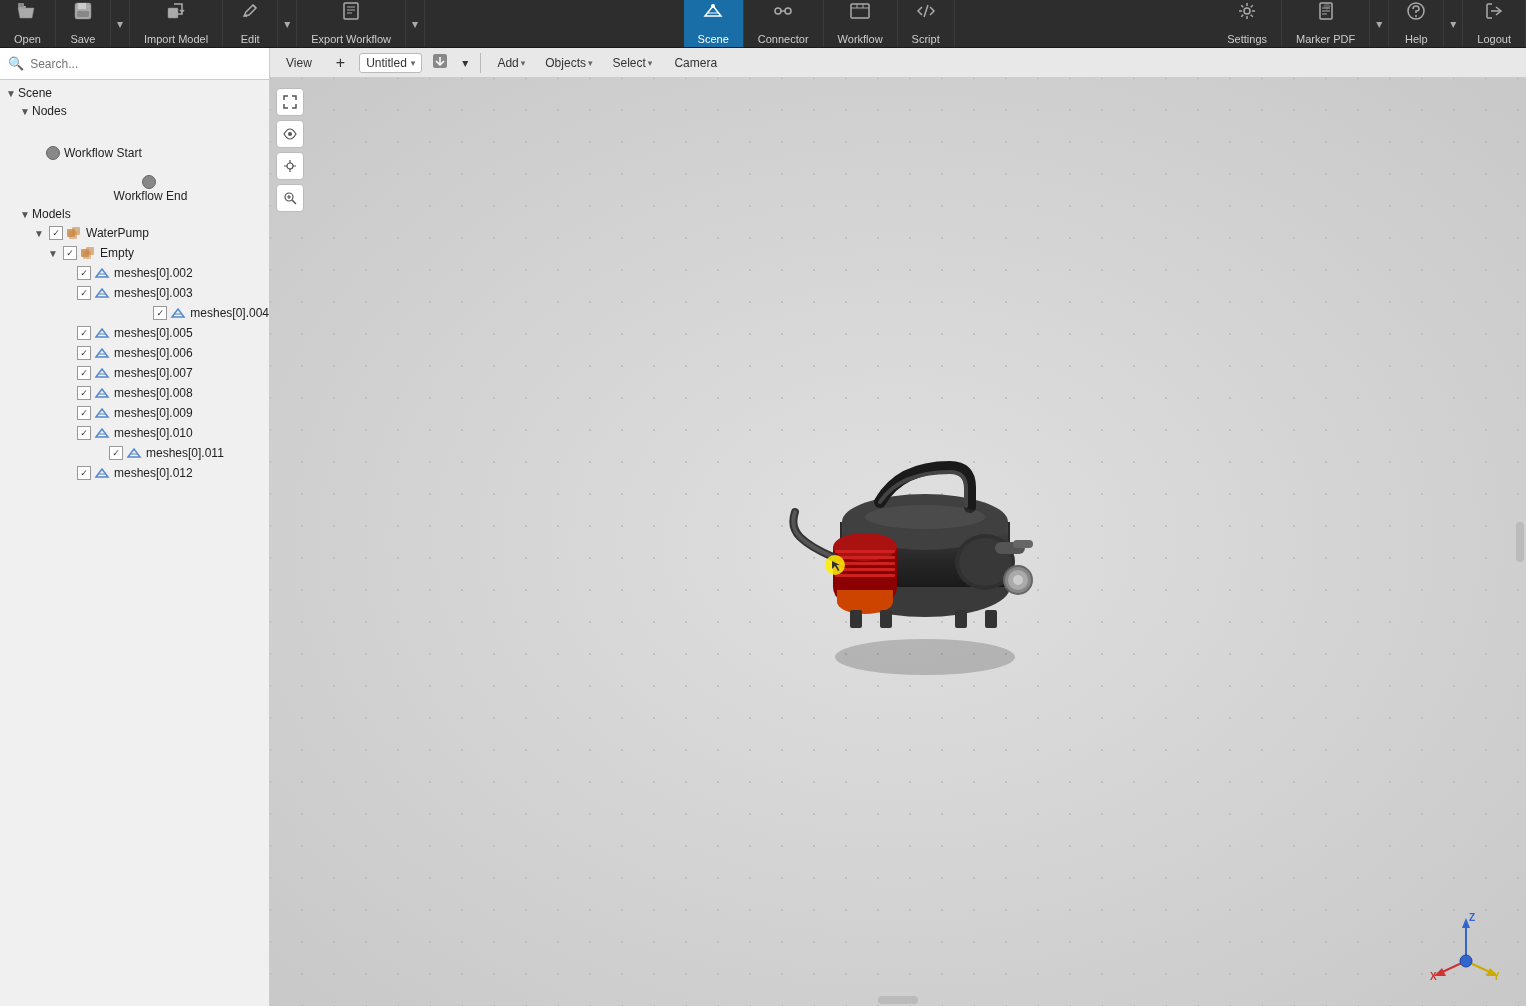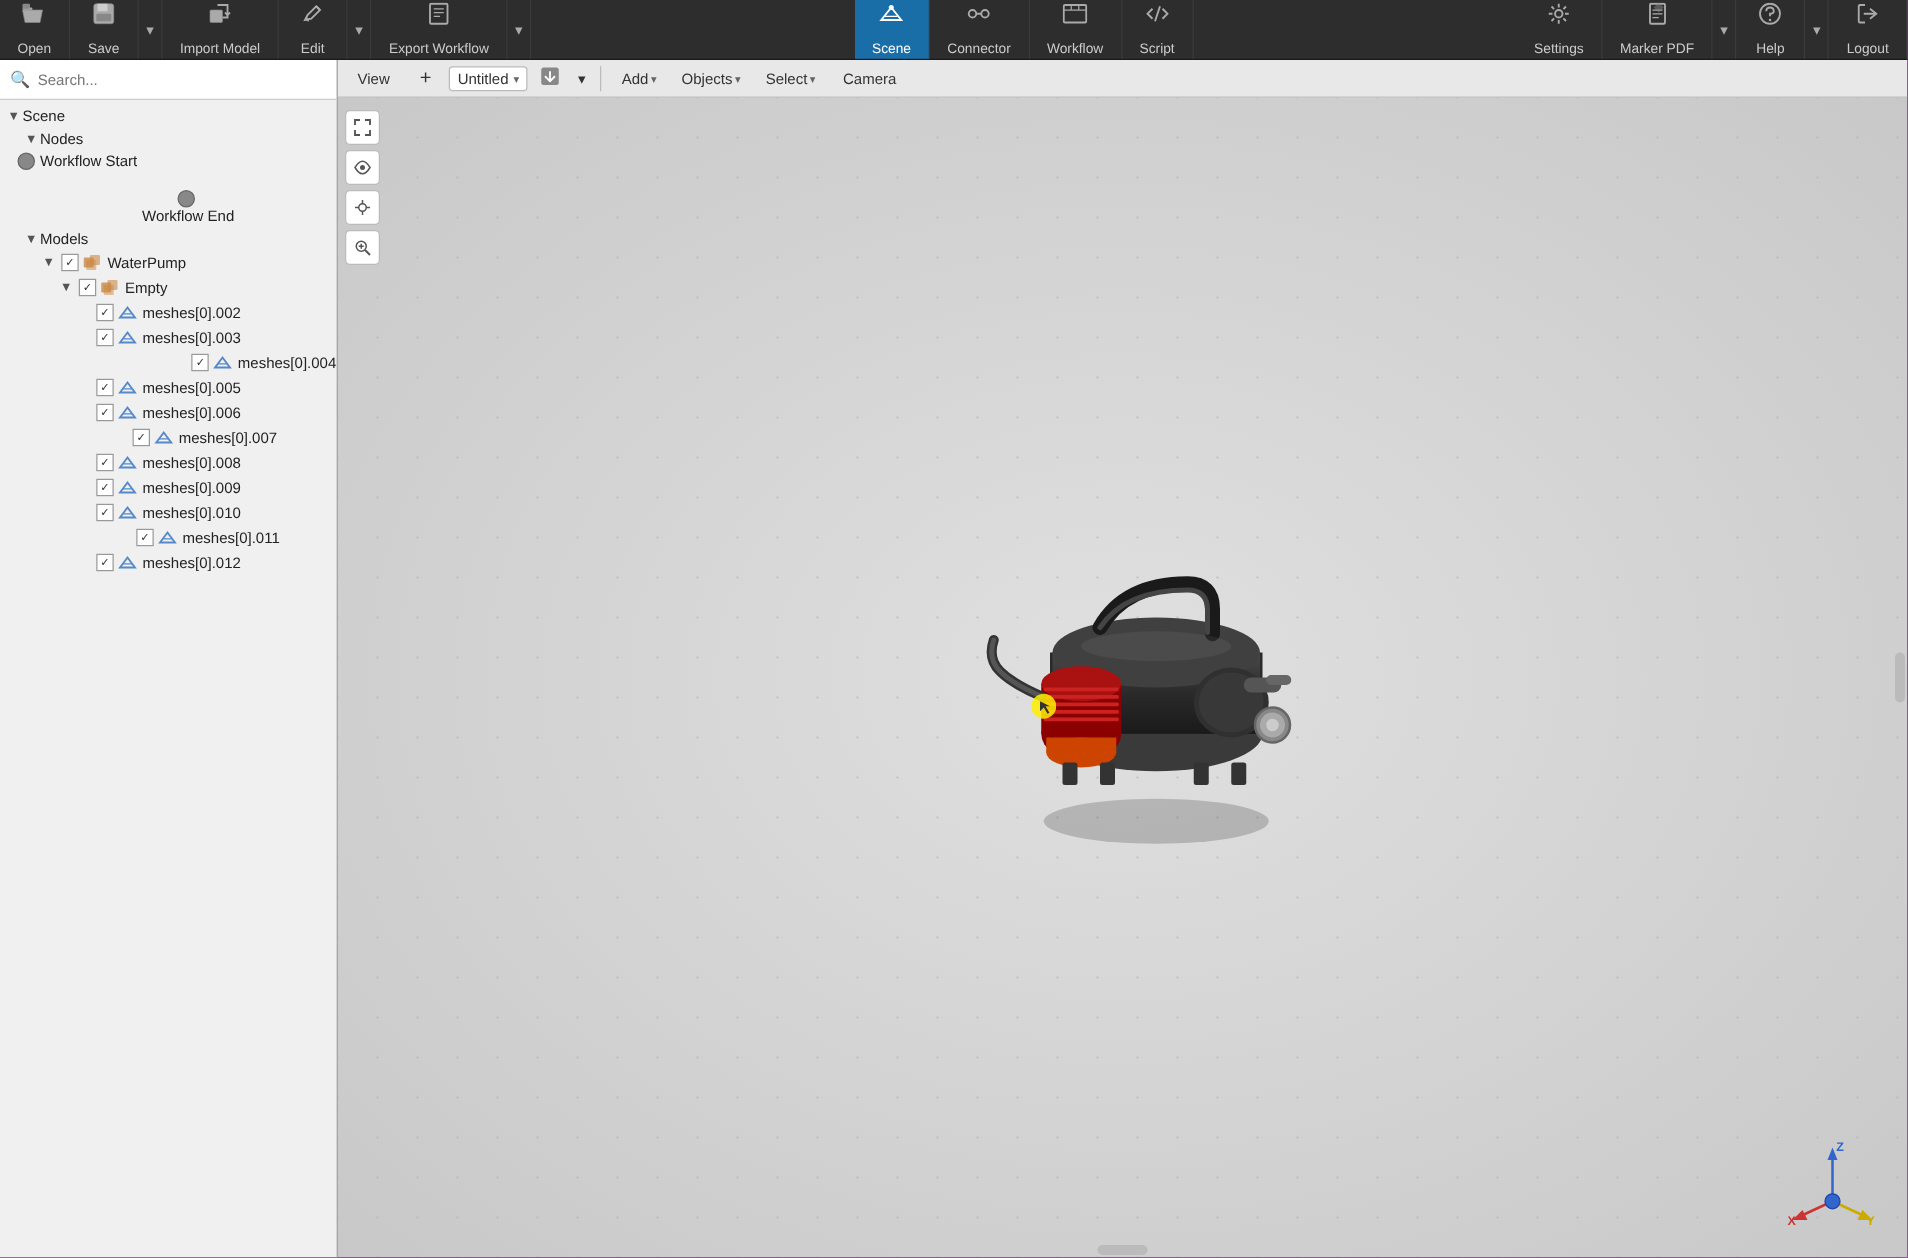--- a/index.html
+++ b/index.html
@@ -424,21 +424,21 @@
       <div class="tree-item" style="padding-left: 4px;">
         <span class="tree-arrow">▼</span>
         <span class="tree-label">Scene</span>
       </div>
 
       <div class="tree-item" style="padding-left: 18px;">
         <span class="tree-arrow">▼</span>
         <span class="tree-label">Nodes</span>
       </div>
 
-      <div class="tree-item" style="">
+      <div class="tree-item" style="padding-left: 32px; margin-top: 24px;">
         <span class="tree-arrow" style="color:transparent;">▶</span>
         <span style="display:inline-block;width:14px;height:14px;border-radius:50%;background:#888;border:1px solid #666;margin-right:4px;flex-shrink:0;"></span>
         <span class="tree-label">Workflow Start</span>
       </div>
 
       <div class="tree-item" style="padding-left: 32px; flex-direction: column;">
         <span class="tree-arrow" style="color:transparent;">▶</span>
         <span style="display:inline-block;width:14px;height:14px;border-radius:50%;background:#888;border:1px solid #666;margin-right:4px;flex-shrink:0;"></span>
         <span class="tree-label">Workflow End</span>
       </div>
@@ -509,21 +509,21 @@
     </div>
           <div class="tree-item" style="padding-left: 60px;">
       <span style="color:transparent;width:14px;display:inline-block;">▶</span>
       <div class="tree-check checked"></div>
       <svg width="16" height="16" viewBox="0 0 16 16" style="margin-right:4px;flex-shrink:0;">
         <path d="M2 12 L8 4 L14 12 Z" fill="none" stroke="#5588cc" stroke-width="1.5"></path>
         <path d="M4 9 h8" stroke="#5588cc" stroke-width="1"></path>
       </svg>
       <span class="tree-label">meshes[0].006</span>
     </div>
-          <div class="tree-item" style="padding-left: 60px; margin-left: 29px;">
+          <div class="tree-item" style="padding-left: 60px;">
       <span style="color:transparent;width:14px;display:inline-block;">▶</span>
       <div class="tree-check checked"></div>
       <svg width="16" height="16" viewBox="0 0 16 16" style="margin-right:4px;flex-shrink:0;">
         <path d="M2 12 L8 4 L14 12 Z" fill="none" stroke="#5588cc" stroke-width="1.5"></path>
         <path d="M4 9 h8" stroke="#5588cc" stroke-width="1"></path>
       </svg>
       <span class="tree-label">meshes[0].007</span>
     </div>
           <div class="tree-item" style="padding-left: 60px;">
       <span style="color:transparent;width:14px;display:inline-block;">▶</span>

